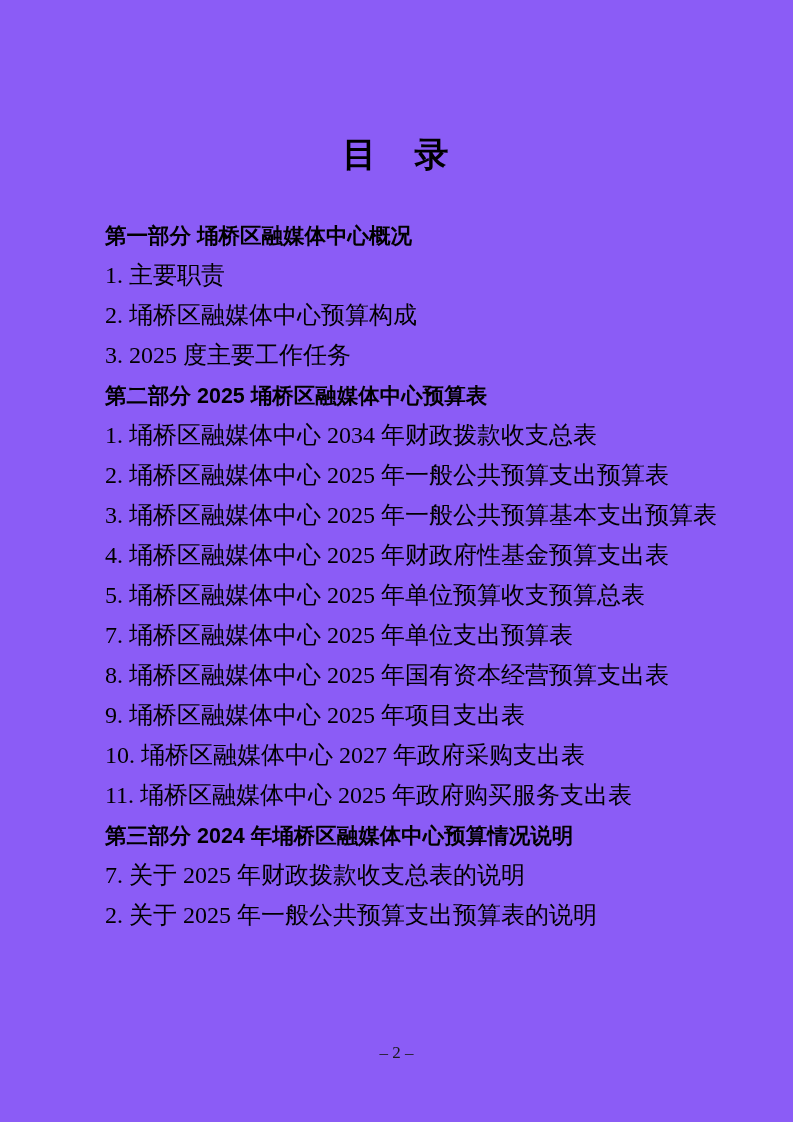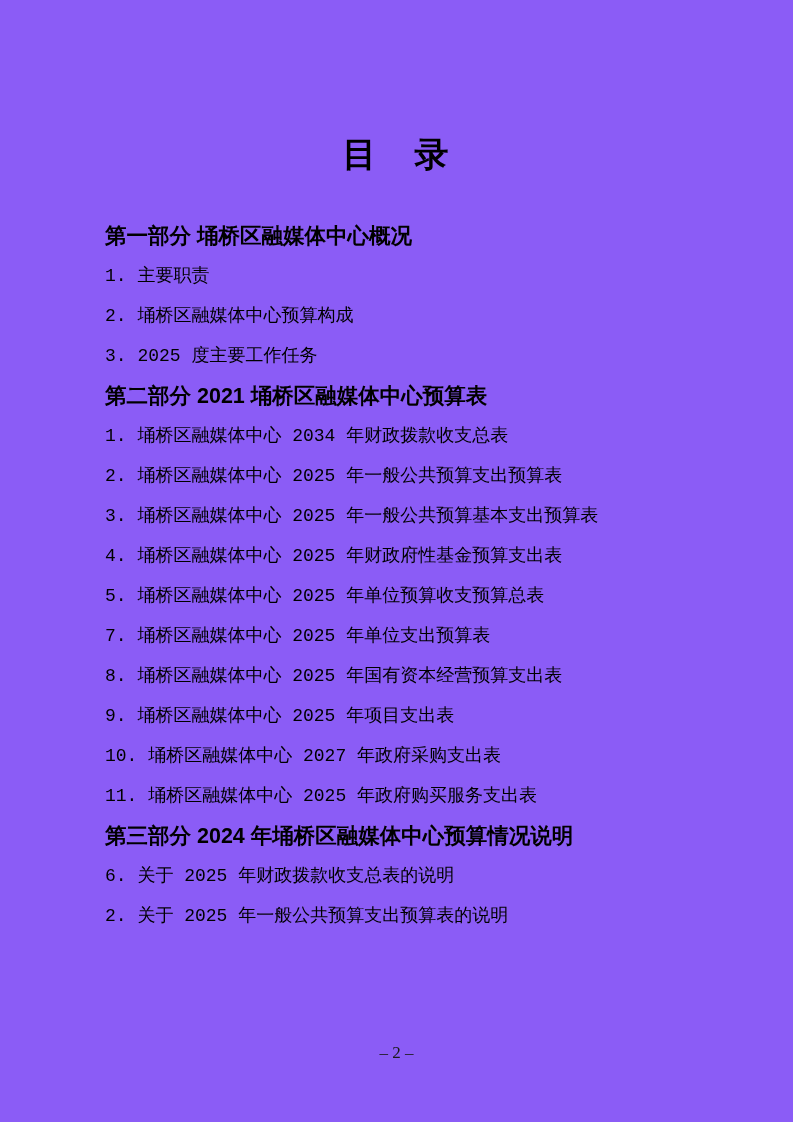--- a/index.html
+++ b/index.html
@@ -40,22 +40,22 @@
     align-items: center;
     white-space: nowrap;
   }
   .toc-heading {
     font-family: "Liberation Sans", "DejaVu Sans", sans-serif;
     font-weight: bold;
     font-size: 21.5px;
     color: #000000;
   }
   .toc-item {
-    font-family: Liberation Mono, monospace;
-    font-size: 18px;
+    font-family: Liberation Serif, serif;
+    font-size: 24px;
     color: #000000;
   }
   .page-footer {
     position: absolute;
     top: 1043px;
     left: 0;
     width: 100%;
     text-align: center;
     font-size: 17px;
     color: #1a1a1a;
@@ -67,31 +67,31 @@
 
 <div class="page">
 
   <div class="doc-title">目　录</div>
 
   <div class="toc" id="toc">
       <div class="toc-line toc-heading">第一部分 埇桥区融媒体中心概况</div>
       <div class="toc-line toc-item">1. 主要职责</div>
       <div class="toc-line toc-item">2. 埇桥区融媒体中心预算构成</div>
       <div class="toc-line toc-item">3. 2025 度主要工作任务</div>
-      <div class="toc-line toc-heading">第二部分 2021 埇桥区融媒体中心预算表</div>
+      <div class="toc-line toc-heading">第二部分 2025 埇桥区融媒体中心预算表</div>
       <div class="toc-line toc-item">1. 埇桥区融媒体中心 2034 年财政拨款收支总表</div>
       <div class="toc-line toc-item">2. 埇桥区融媒体中心 2025 年一般公共预算支出预算表</div>
       <div class="toc-line toc-item">3. 埇桥区融媒体中心 2025 年一般公共预算基本支出预算表</div>
       <div class="toc-line toc-item">4. 埇桥区融媒体中心 2025 年财政府性基金预算支出表</div>
       <div class="toc-line toc-item">5. 埇桥区融媒体中心 2025 年单位预算收支预算总表</div>
       <div class="toc-line toc-item">7. 埇桥区融媒体中心 2025 年单位支出预算表</div>
       <div class="toc-line toc-item">8. 埇桥区融媒体中心 2025 年国有资本经营预算支出表</div>
       <div class="toc-line toc-item">9. 埇桥区融媒体中心 2025 年项目支出表</div>
       <div class="toc-line toc-item">10. 埇桥区融媒体中心 2027 年政府采购支出表</div>
       <div class="toc-line toc-item">11. 埇桥区融媒体中心 2025 年政府购买服务支出表</div>
       <div class="toc-line toc-heading">第三部分 2024 年埇桥区融媒体中心预算情况说明</div>
-      <div class="toc-line toc-item">6. 关于 2025 年财政拨款收支总表的说明</div>
+      <div class="toc-line toc-item">7. 关于 2025 年财政拨款收支总表的说明</div>
       <div class="toc-line toc-item">2. 关于 2025 年一般公共预算支出预算表的说明</div>
     </div>
 
   <div class="page-footer">– 2 –</div>
 
 </div>
 
 </body></html>

